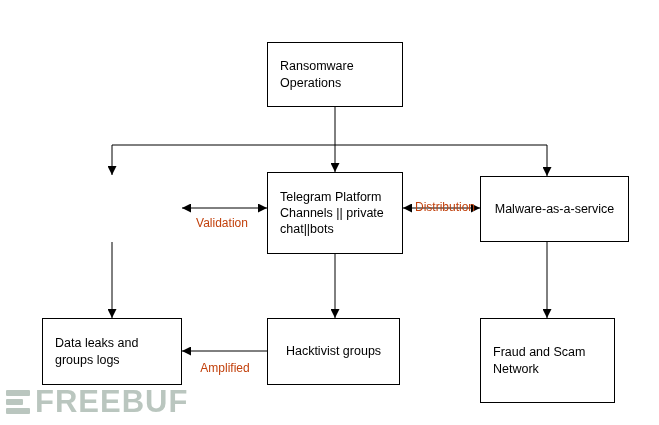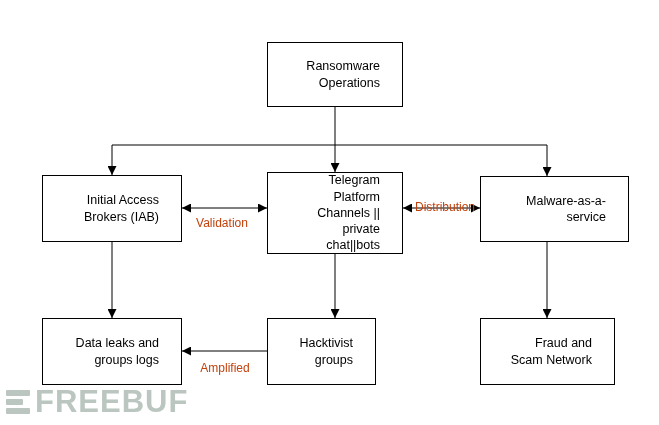--- a/index.html
+++ b/index.html
@@ -1,22 +1,22 @@
 <!DOCTYPE html>
 <html><head>
 <meta charset="utf-8">
 <style>
   html,body{margin:0;padding:0;background:#ffffff;}
   body{font-family:"Liberation Sans","DejaVu Sans",sans-serif;}
   .canvas{position:relative;width:659px;height:425px;background:#ffffff;overflow:hidden;}
   .edges{position:absolute;left:0;top:0;width:659px;height:425px;pointer-events:none;}
   .node{
     position:absolute;background:#ffffff;border:1px solid #000000;box-sizing:border-box;
-    display:flex;align-items:center;justify-content:center;text-align:right;
-    font-size:12.5px;line-height:1.3;color:#000000;padding:4px 22px;
+    display:flex;align-items:center;justify-content:center;text-align:left;
+    font-size:12.5px;line-height:1.3;color:#000000;padding:4px 12px;
   }
   .edge-label{
     position:absolute;font-size:12px;color:#c2410c;text-align:center;
     display:inline-block;background:transparent;
   }
   .watermark{
     position:absolute;left:6px;top:386px;display:flex;align-items:center;gap:5px;
     color:#b7c4bc;opacity:0.95;
   }
   .wm-text{
@@ -55,31 +55,30 @@
 
     <path d="M112,242 L112,318" stroke="#000" stroke-width="1" fill="none" marker-end="url(#arrowEnd)"></path>
     <path d="M335,245 L335,318" stroke="#000" stroke-width="1" fill="none" marker-end="url(#arrowEnd)"></path>
     <path d="M547,242 L547,318" stroke="#000" stroke-width="1" fill="none" marker-end="url(#arrowEnd)"></path>
 
     <path d="M267,351 L182,351" stroke="#000" stroke-width="1" fill="none" marker-end="url(#arrowEnd)"></path>
   </svg>
 
   <div class="node" style="left:267px;top:42px;width:136px;height:65px">Ransomware Operations</div>
 
-  <div class="node" style="left:42px;top:175px;width:140px;height:67px">Initial Access Brokers (IAB)</div>
 
   <div class="node" style="left:267px;top:172px;width:136px;height:82px">Telegram Platform Channels || private chat||bots</div>
 
   <div class="node" style="left:480px;top:176px;width:149px;height:66px">Malware-as-a-service</div>
 
   <div class="node" style="left:42px;top:318px;width:140px;height:67px">Data leaks and groups logs</div>
 
-  <div class="node" style="left:267px;top:318px;width:109px;height:67px">Hacktivist groups</div>
+  <div class="node" style="left:267px;top:318px;width:133px;height:67px">Hacktivist groups</div>
 
-  <div class="node" style="left:480px;top:318px;width:135px;height:67px">Fraud and Scam Network</div>
+  <div class="node" style="left:480px;top:318px;width:135px;height:85px">Fraud and Scam Network</div>
 
   <span class="edge-label" style="left:187px;top:216px;width:70px">Validation</span>
 
   <span class="edge-label" style="left:407px;top:200px;width:76px">Distribution</span>
 
   <span class="edge-label" style="left:190px;top:361px;width:70px">Amplified</span>
 
   <div class="watermark">
     <span class="wm-icon">
         <i></i>

